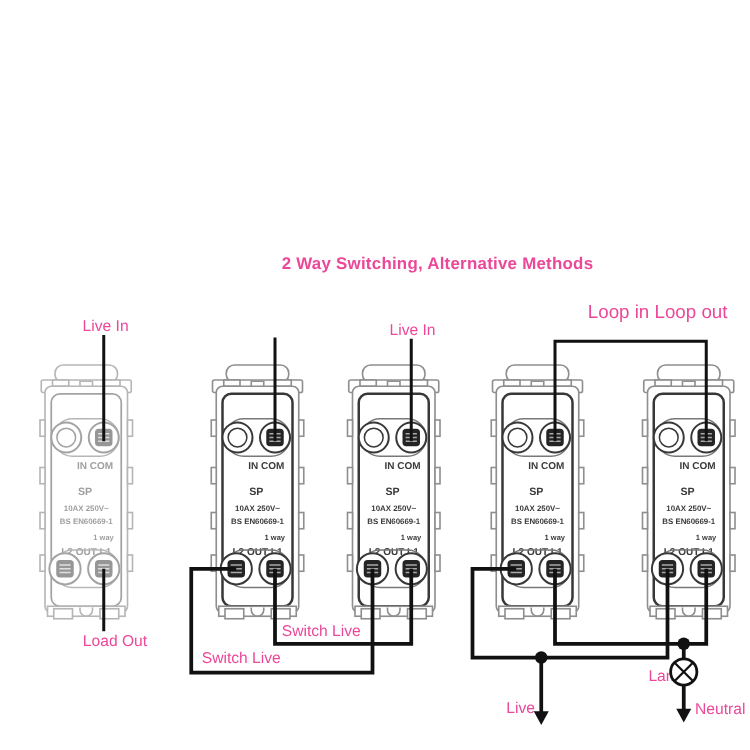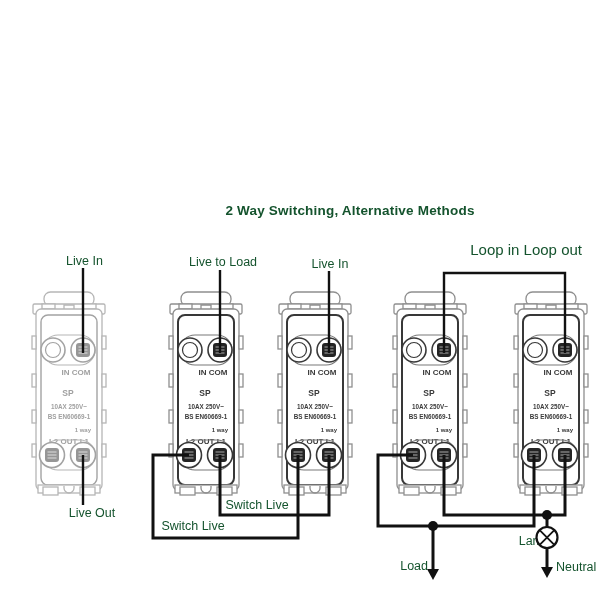--- a/index.html
+++ b/index.html
@@ -4,21 +4,21 @@
 <style>
   html,body{margin:0;padding:0;}
   body{
     width:600px;height:600px;background:#ffffff;
     font-family:"Liberation Sans", sans-serif;
     position:relative;overflow:hidden;
   }
   #stage{position:absolute;left:0;top:0;width:600px;height:600px;}
 
   
-  .label{position:absolute;color:#14532d;white-space:nowrap;line-height:1.1;}
+  .label{position:absolute;color:#ec4899;white-space:nowrap;line-height:1.1;}
   .title{left:150px;top:204px;width:400px;text-align:center;font-size:13.5px;font-weight:bold;letter-spacing:.2px;}
   .oneway-heading{left:10px;top:233px;width:135px;text-align:center;font-size:12.5px;font-weight:bold;}
   .lbl-livein1{left:32px;top:255px;width:105px;text-align:center;font-size:12.5px;}
   .lbl-livetoload{left:163px;top:256px;width:120px;text-align:center;font-size:12.5px;}
   .lbl-livein2{left:280px;top:258px;width:100px;text-align:center;font-size:12.5px;}
   .loop-heading{left:420px;top:242px;width:162px;text-align:right;font-size:15px;}
   .lbl-liveout{left:47px;top:507px;width:90px;text-align:center;font-size:12.5px;}
   .lbl-sl-upper{left:207px;top:499px;width:100px;text-align:center;font-size:12.5px;}
   .lbl-sl-lower{left:143px;top:520px;width:100px;text-align:center;font-size:12.5px;}
   .lbl-live{left:378px;top:560px;width:50px;text-align:right;font-size:12.5px;}
@@ -61,27 +61,26 @@
   .lampc{stroke:var(--wirec,#111111);stroke-width:2.2;fill:#ffffff;}
   .lampx{stroke:var(--wirec,#111111);stroke-width:1.8;fill:none;}
 </style>
 </head>
 <body>
 
 <div id="stage">
 
   <div class="label title">2 Way Switching, Alternative Methods</div>
   <div class="label lbl-livein1">Live In</div>
-  <div class="label lbl-liveout">Live Out</div>
-  <div class="label lbl-livetoload">Live to Load</div>
+  <div class="label lbl-liveout">Load Out</div>
   <div class="label lbl-livein2">Live In</div>
   <div class="label loop-heading">Loop in Loop out</div>
   <div class="label lbl-sl-upper">Switch Live</div>
   <div class="label lbl-sl-lower">Switch Live</div>
-  <div class="label lbl-live">Load</div>
+  <div class="label lbl-live">Live</div>
   <div class="label lbl-lamp">Lamp</div>
   <div class="label lbl-neutral">Neutral</div>
 
   <div class="module-slot light" style="left:30px">
   <svg class="mod-art" viewBox="0 0 78 210" width="78" height="210">
 
     <rect class="ln f-w" x="14" y="4" width="50" height="14" rx="6.5"></rect>
 
     <rect class="ln f-w" x="3" y="16" width="72" height="10" rx="1.5"></rect>
     <rect class="ln f-w" x="12" y="16" width="13" height="5"></rect>

